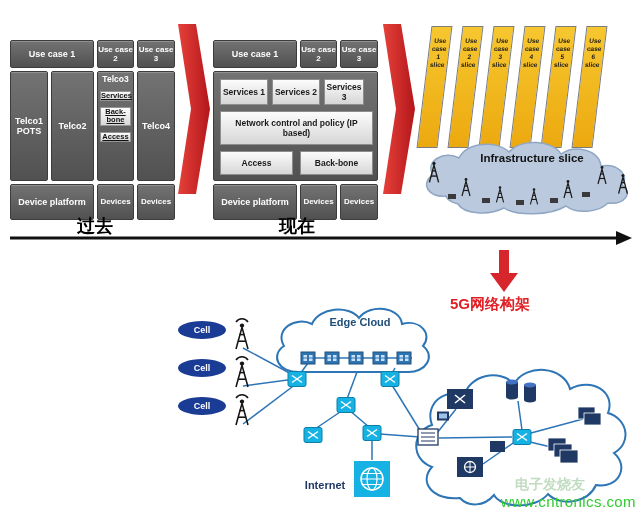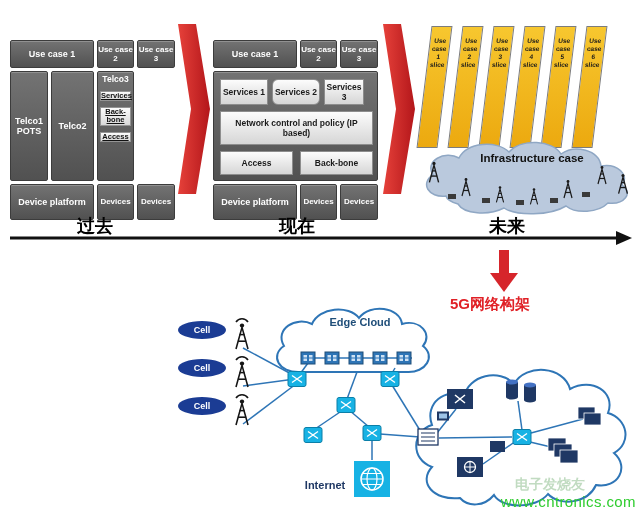--- a/index.html
+++ b/index.html
@@ -42,20 +42,21 @@
   <div class="gblk" style="left:10px;top:59px;width:38px;height:110px;">Telco1 POTS</div>
   <div class="gblk" style="left:51px;top:59px;width:43px;height:110px;">Telco2</div>
 
   <div class="gblk col" style="left:97px;top:59px;width:37px;height:110px;">
     <div class="gtitle">Telco3</div>
     <div class="lsub">Services</div>
     <div class="lsub">Back-bone</div>
     <div class="lsub">Access</div>
   </div>
 
+  <div class="gblk" style="left:137px;top:59px;width:38px;height:110px;">Telco4</div>
 
   <div class="gblk" style="left:10px;top:172px;width:84px;height:36px;">Device platform</div>
   <div class="gblk" style="left:97px;top:172px;width:37px;height:36px;font-size:8px;">Devices</div>
   <div class="gblk" style="left:137px;top:172px;width:38px;height:36px;font-size:8px;">Devices</div>
 
   <svg class="abs" style="left:176px;top:18px;" width="36" height="182" viewBox="0 0 36 182">
     <defs>
       <linearGradient id="redg" x1="0" y1="0" x2="1" y2="0">
         <stop offset="0" stop-color="#e6413a"></stop>
           <stop offset="1" stop-color="#b3161a"></stop>
@@ -63,21 +64,21 @@
     </defs>
     <polygon points="2,6 20,6 34,91 20,176 2,176 15,91" fill="url(#redg)"></polygon>
   </svg>
 
   <div class="gblk" style="left:213px;top:28px;width:84px;height:28px;">Use case 1</div>
   <div class="gblk" style="left:300px;top:28px;width:37px;height:28px;font-size:8px;">Use case 2</div>
   <div class="gblk" style="left:340px;top:28px;width:38px;height:28px;font-size:8px;">Use case 3</div>
 
   <div class="gblk" style="left:213px;top:59px;width:165px;height:110px;">
     <div class="lblk" style="left:6px;top:7px;width:48px;height:26px;">Services 1</div>
-    <div class="lblk" style="left:58px;top:7px;width:48px;height:26px;border-radius:6px;">Services 2</div>
+    <div class="lblk" style="left:58px;top:7px;width:48px;height:26px;">Services 2</div>
     <div class="lblk" style="left:110px;top:7px;width:40px;height:26px;">Services 3</div>
     <div class="lblk" style="left:6px;top:39px;width:153px;height:34px;">Network control and policy (IP based)</div>
     <div class="lblk" style="left:6px;top:79px;width:73px;height:24px;">Access</div>
     <div class="lblk" style="left:86px;top:79px;width:73px;height:24px;">Back-bone</div>
   </div>
 
   <div class="gblk" style="left:213px;top:172px;width:84px;height:36px;">Device platform</div>
   <div class="gblk" style="left:300px;top:172px;width:37px;height:36px;font-size:8px;">Devices</div>
   <div class="gblk" style="left:340px;top:172px;width:38px;height:36px;font-size:8px;">Devices</div>
 
@@ -110,25 +111,24 @@
     <use href="#ant1" transform="translate(184,32)"></use>
     <use href="#ant1" transform="translate(205,40) scale(1.1)"></use>
     <g fill="#3a3a3a">
       <rect x="30" y="58" width="8" height="5"></rect>
       <rect x="64" y="62" width="8" height="5"></rect>
       <rect x="98" y="64" width="8" height="5"></rect>
       <rect x="132" y="62" width="8" height="5"></rect>
       <rect x="164" y="56" width="8" height="5"></rect>
     </g>
   </svg>
-  <div class="lbl" style="left:452px;top:152px;width:160px;font-size:11.5px;color:#111;">Infrastructure case</div>
+  <div class="lbl" style="left:452px;top:152px;width:160px;font-size:11.5px;color:#111;">Infrastructure slice</div>
 
   <div class="era" style="left:55px;top:214px;">过去</div>
   <div class="era" style="left:257px;top:214px;">现在</div>
-  <div class="era" style="left:467px;top:214px;">未来</div>
 
   <svg class="abs" style="left:8px;top:228px;" width="626" height="20" viewBox="0 0 626 20">
     <line x1="2" y1="10" x2="608" y2="10" stroke="#111" stroke-width="3"></line>
     <polygon points="608,3 624,10 608,17" fill="#111"></polygon>
   </svg>
 
   <svg class="abs" style="left:487px;top:250px;" width="34" height="44" viewBox="0 0 34 44">
     <rect x="12" y="0" width="10" height="23" fill="#d6252b"></rect>
     <polygon points="3,23 31,23 17,42" fill="#d6252b"></polygon>
   </svg>

